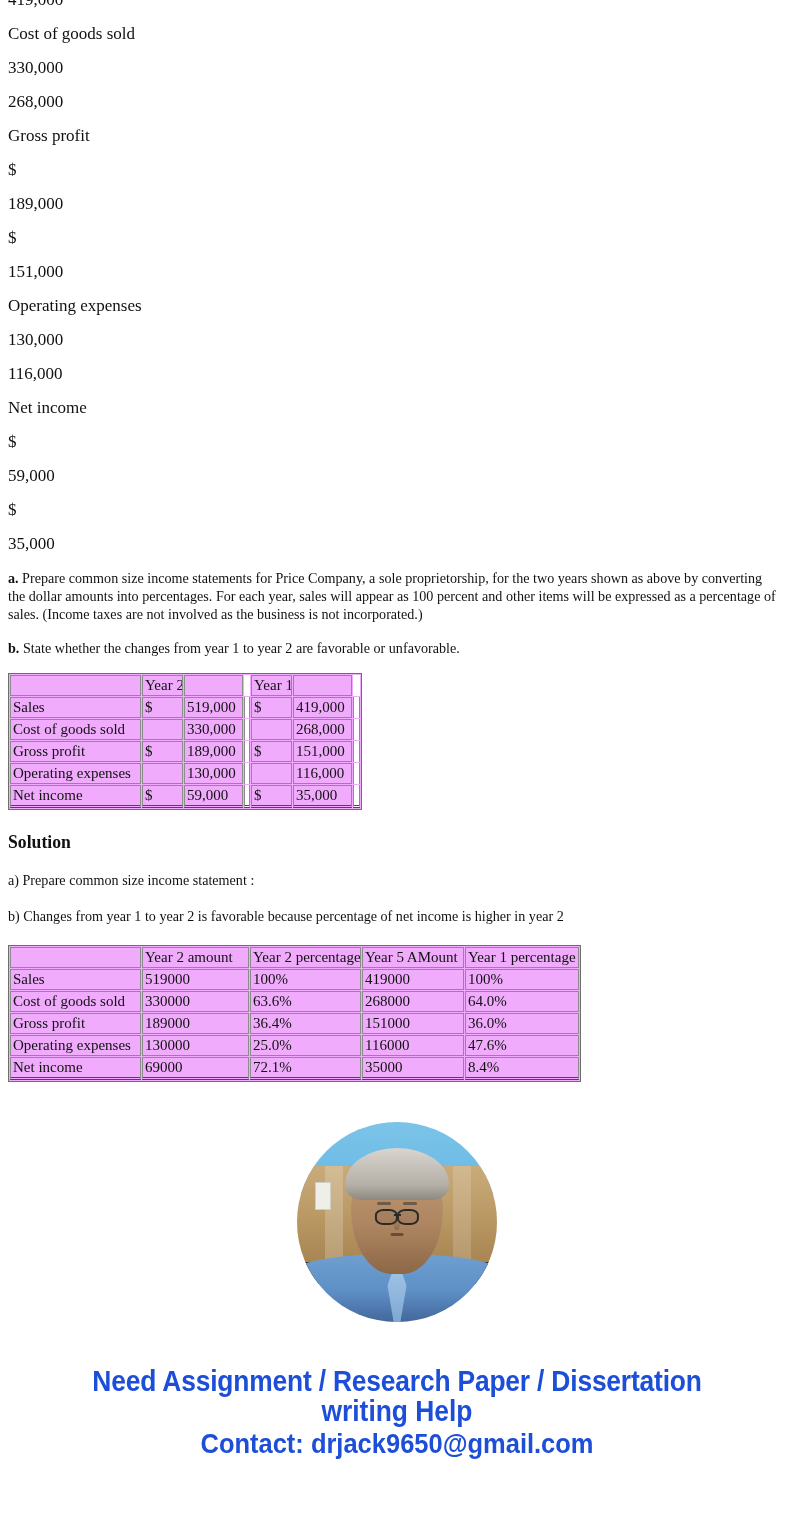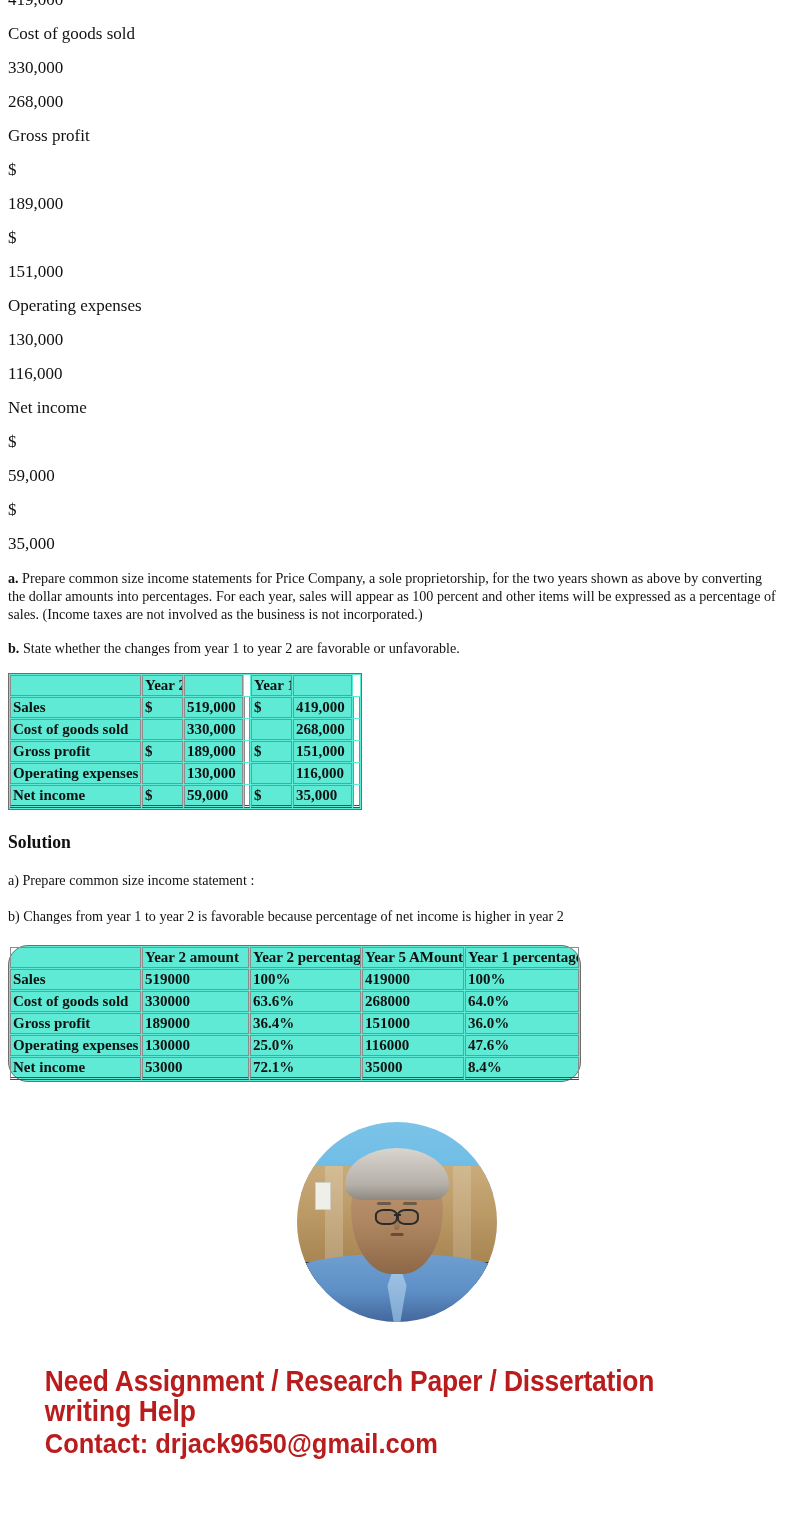--- a/index.html
+++ b/index.html
@@ -50,28 +50,27 @@
     width: 107%;
   }
   .q-para b { font-weight: bold; }
 
   
   .tbl-wrap { padding: 0 8px; }
 
   table.fin {
     border-collapse: separate;
     border-spacing: 1px;
-    background: #5eead4;
+    background: #f0abfc;
     border: 1px solid #6e6e6e;
     font-family: "Liberation Serif", "DejaVu Serif", serif;
     font-size: 15px;
     line-height: 16px;
     table-layout: fixed;
     margin: 0;
-    font-weight: bold;
   }
   table.fin td {
     border: 1px solid #8c8c8c;
     padding: 1px 2px 2px 2px;
     vertical-align: top;
     color: #111111;
     white-space: nowrap;
     overflow: hidden;
     height: 19px;
     box-sizing: border-box;
@@ -91,21 +90,21 @@
 
   
   table.t1 { width: 348px; }
   table.t1 col.c-label { width: 131px; }
   table.t1 col.c-dollar { width: 41px; }
   table.t1 col.c-amt    { width: 59px; }
   table.t1 col.c-gap    { width: 6px; }
   table.t1 col.c-end    { width: 7px; }
 
   
-  table.t2 { width: 569px; border-radius: 20px; }
+  table.t2 { width: 569px; }
   table.t2 col.c2-label { width: 131px; }
   table.t2 col.c2-val   { width: 107px; }
   table.t2 col.c2-val2  { width: 111px; }
   table.t2 col.c2-val3  { width: 102px; }
   table.t2 col.c2-val4  { width: 114px; }
 
   
   .solution-h {
     font-family: "Liberation Serif", "DejaVu Serif", serif;
     font-size: 19px;
@@ -222,23 +221,24 @@
     border-radius: 40%;
   }
   .av-switch {
     position:absolute; left:9%; top:30%; width:7%; height:13%;
     background:#efefe9; border:1px solid #cfcfc6;
   }
 
   
   .promo {
     margin-top: 44px;
+    text-align: center;
     font-family: "Liberation Sans", "DejaVu Sans", sans-serif;
     font-weight: bold;
-    color: #b91c1c;
+    color: #1d4ed8;
     padding: 0 10px;
   }
   .promo-line1 {
     font-size: 29px;
     line-height: 30px;
     letter-spacing: -0.2px;
     transform: scaleX(0.91);
     display: block;
   }
   .promo-line2 {
@@ -399,21 +399,21 @@
       </tr>
       <tr>
         <td>Operating expenses</td>
         <td>130000</td>
         <td>25.0%</td>
         <td>116000</td>
         <td>47.6%</td>
       </tr>
       <tr class="last-row">
         <td>Net income</td>
-        <td>53000</td>
+        <td>69000</td>
         <td>72.1%</td>
         <td>35000</td>
         <td>8.4%</td>
       </tr>
     </tbody>
   </table>
 </div>
 
 <div class="avatar-wrap">
   <div class="avatar">

